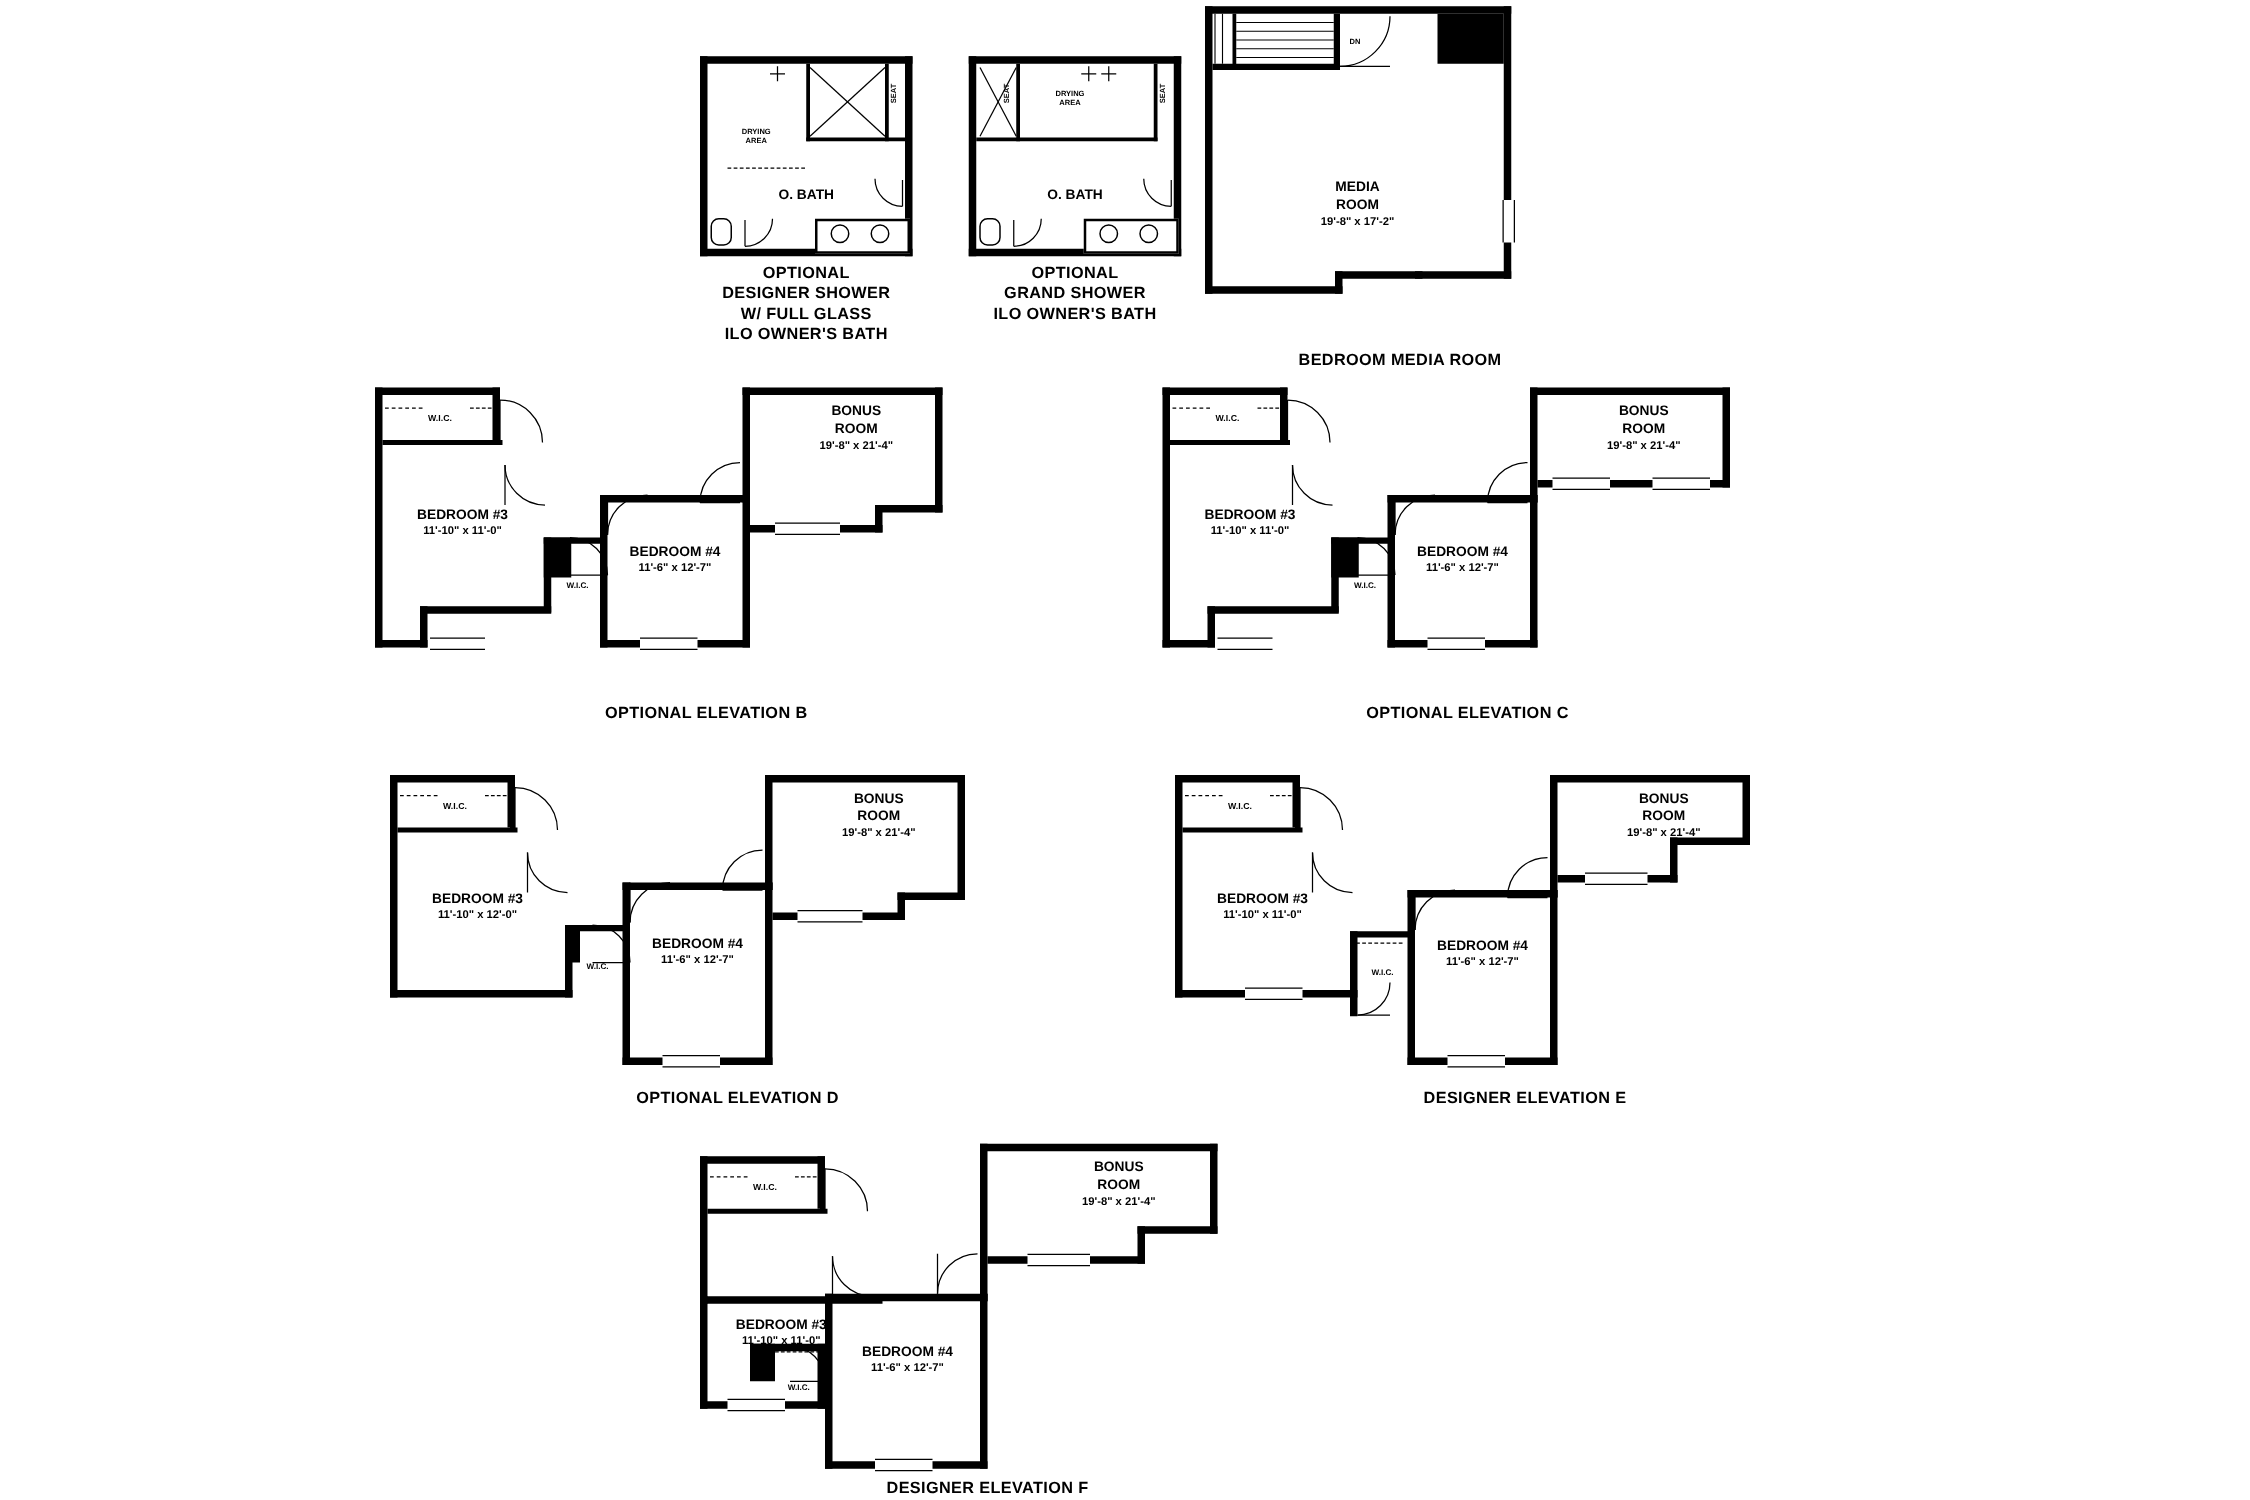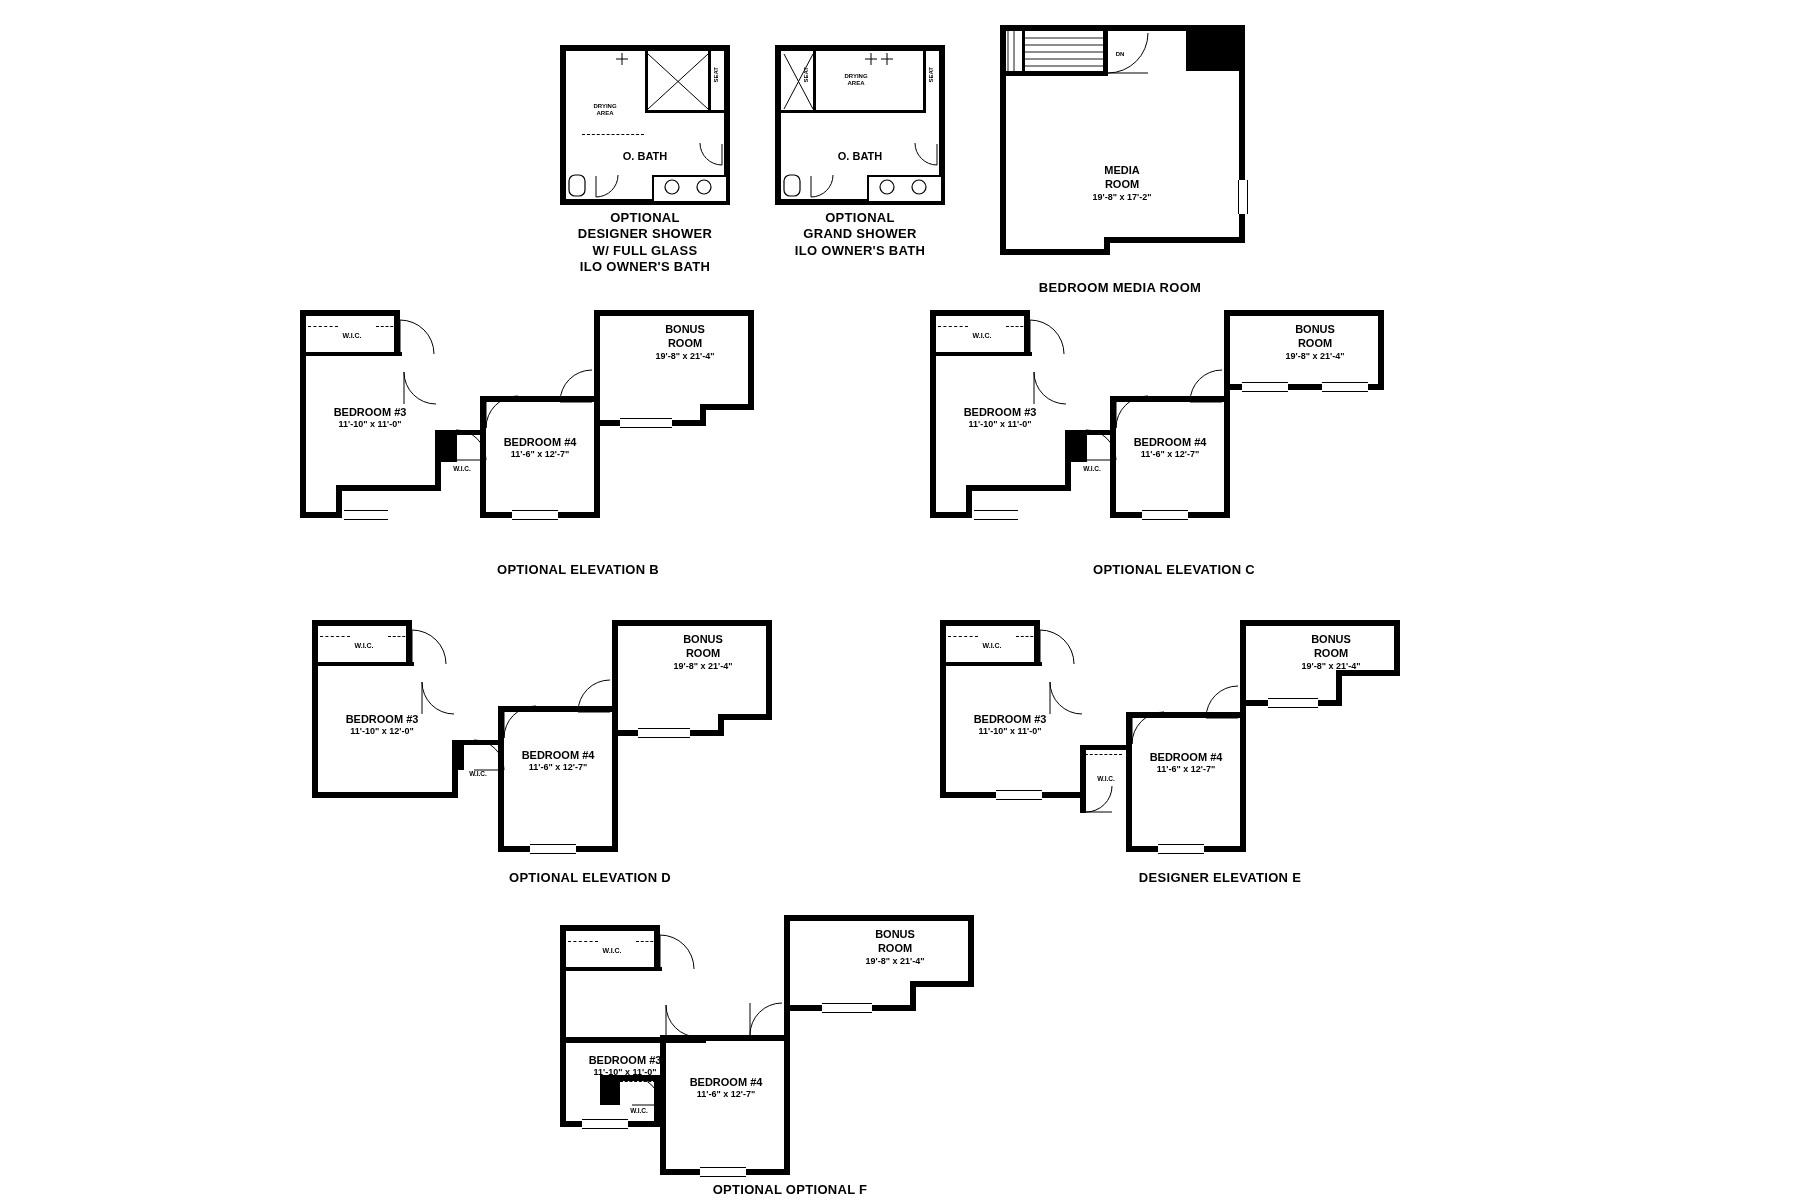--- a/index.html
+++ b/index.html
@@ -169,21 +169,21 @@
       <path d="M36 152 A22 22 0 0 0 58 130" fill="none" stroke="#000" stroke-width="1"></path>
       <line x1="36" y1="152" x2="36" y2="131" stroke="#000" stroke-width="1"></line>
       <path d="M162 120 A22 22 0 0 1 140 98" fill="none" stroke="#000" stroke-width="1"></path>
       <line x1="162" y1="120" x2="162" y2="99" stroke="#000" stroke-width="1"></line>
     </svg>
   </div>
   <div class="caption" style="left:730px; top:210px; width:260px;">OPTIONAL
 GRAND SHOWER
 ILO OWNER'S BATH</div>
 
-  <div class="plan" style="left:1000px; top:5px; width:245px; height:265px;margin-top:20px;">
+  <div class="plan" style="left:964px; top:5px; width:245px; height:265px;">
 
     <div class="wall" style="left:0; top:0; width:245px; height:6px;"></div>
     <div class="wall" style="left:0; top:0; width:6px; height:230px;"></div>
     <div class="wall" style="left:239px; top:0; width:6px; height:218px;"></div>
     <div class="wall" style="left:0; top:224px; width:110px; height:6px;"></div>
     <div class="wall" style="left:104px; top:212px; width:6px; height:18px;"></div>
     <div class="wall" style="left:104px; top:212px; width:70px; height:6px;"></div>
     <div class="wall" style="left:168px; top:212px; width:77px; height:6px;"></div>
 
     <div class="wall" style="left:6px; top:46px; width:102px; height:5px;"></div>
@@ -265,21 +265,21 @@
       <path d="M104 62 A32 32 0 0 0 136 94" fill="none" stroke="#000" stroke-width="1"></path>
       <line x1="104" y1="62" x2="104" y2="94" stroke="#000" stroke-width="1"></line>
       <path d="M186 118 A32 32 0 0 1 218 86" fill="none" stroke="#000" stroke-width="1"></path>
       <line x1="186" y1="118" x2="186" y2="86" stroke="#000" stroke-width="1"></line>
       <path d="M186 150 A30 30 0 0 0 156 120" fill="none" stroke="#000" stroke-width="1"></path>
       <line x1="186" y1="150" x2="156" y2="150" stroke="#000" stroke-width="1"></line>
       <path d="M260 92 A32 32 0 0 1 292 60" fill="none" stroke="#000" stroke-width="1"></path>
       <line x1="260" y1="92" x2="292" y2="92" stroke="#000" stroke-width="1"></line>
     </svg>
   </div>
-  <div class="caption" style="left:428px; top:562px; width:300px;">OPTIONAL ELEVATION B</div>
+  <div class="caption" style="left:415px; top:562px; width:300px;">OPTIONAL ELEVATION B</div>
 
   <div class="plan" style="left:930px; top:310px; width:600px; height:235px;">
     <div class="wall" style="left:0; top:0; width:6px; height:208px;"></div>
     <div class="wall" style="left:0; top:0; width:100px; height:6px;"></div>
     <div class="wall" style="left:94px; top:0; width:6px; height:42px;"></div>
     <div class="wall" style="left:0; top:202px; width:42px; height:6px;"></div>
     <div class="wall" style="left:36px; top:175px; width:6px; height:33px;"></div>
     <div class="wall" style="left:36px; top:175px; width:105px; height:6px;"></div>
     <div class="wall" style="left:135px; top:120px; width:6px; height:60px;"></div>
     <div class="wall" style="left:6px; top:42px; width:96px; height:4px;"></div>
@@ -486,15 +486,15 @@
       <path d="M100 10 A34 34 0 0 1 134 44" fill="none" stroke="#000" stroke-width="1"></path>
       <line x1="100" y1="10" x2="100" y2="44" stroke="#000" stroke-width="1"></line>
       <path d="M106 80 A32 32 0 0 0 138 112" fill="none" stroke="#000" stroke-width="1"></path>
       <line x1="106" y1="80" x2="106" y2="112" stroke="#000" stroke-width="1"></line>
       <path d="M190 110 A32 32 0 0 1 222 78" fill="none" stroke="#000" stroke-width="1"></path>
       <line x1="190" y1="110" x2="190" y2="78" stroke="#000" stroke-width="1"></line>
       <path d="M100 180 A28 28 0 0 0 72 152" fill="none" stroke="#000" stroke-width="1"></path>
       <line x1="100" y1="180" x2="72" y2="180" stroke="#000" stroke-width="1"></line>
     </svg>
   </div>
-  <div class="caption" style="left:640px; top:1180px; width:300px; top:1182px;">OPTIONAL OPTIONAL F</div>
+  <div class="caption" style="left:640px; top:1180px; width:300px; top:1182px;">DESIGNER ELEVATION F</div>
 
 </div>
 
 </body></html>

